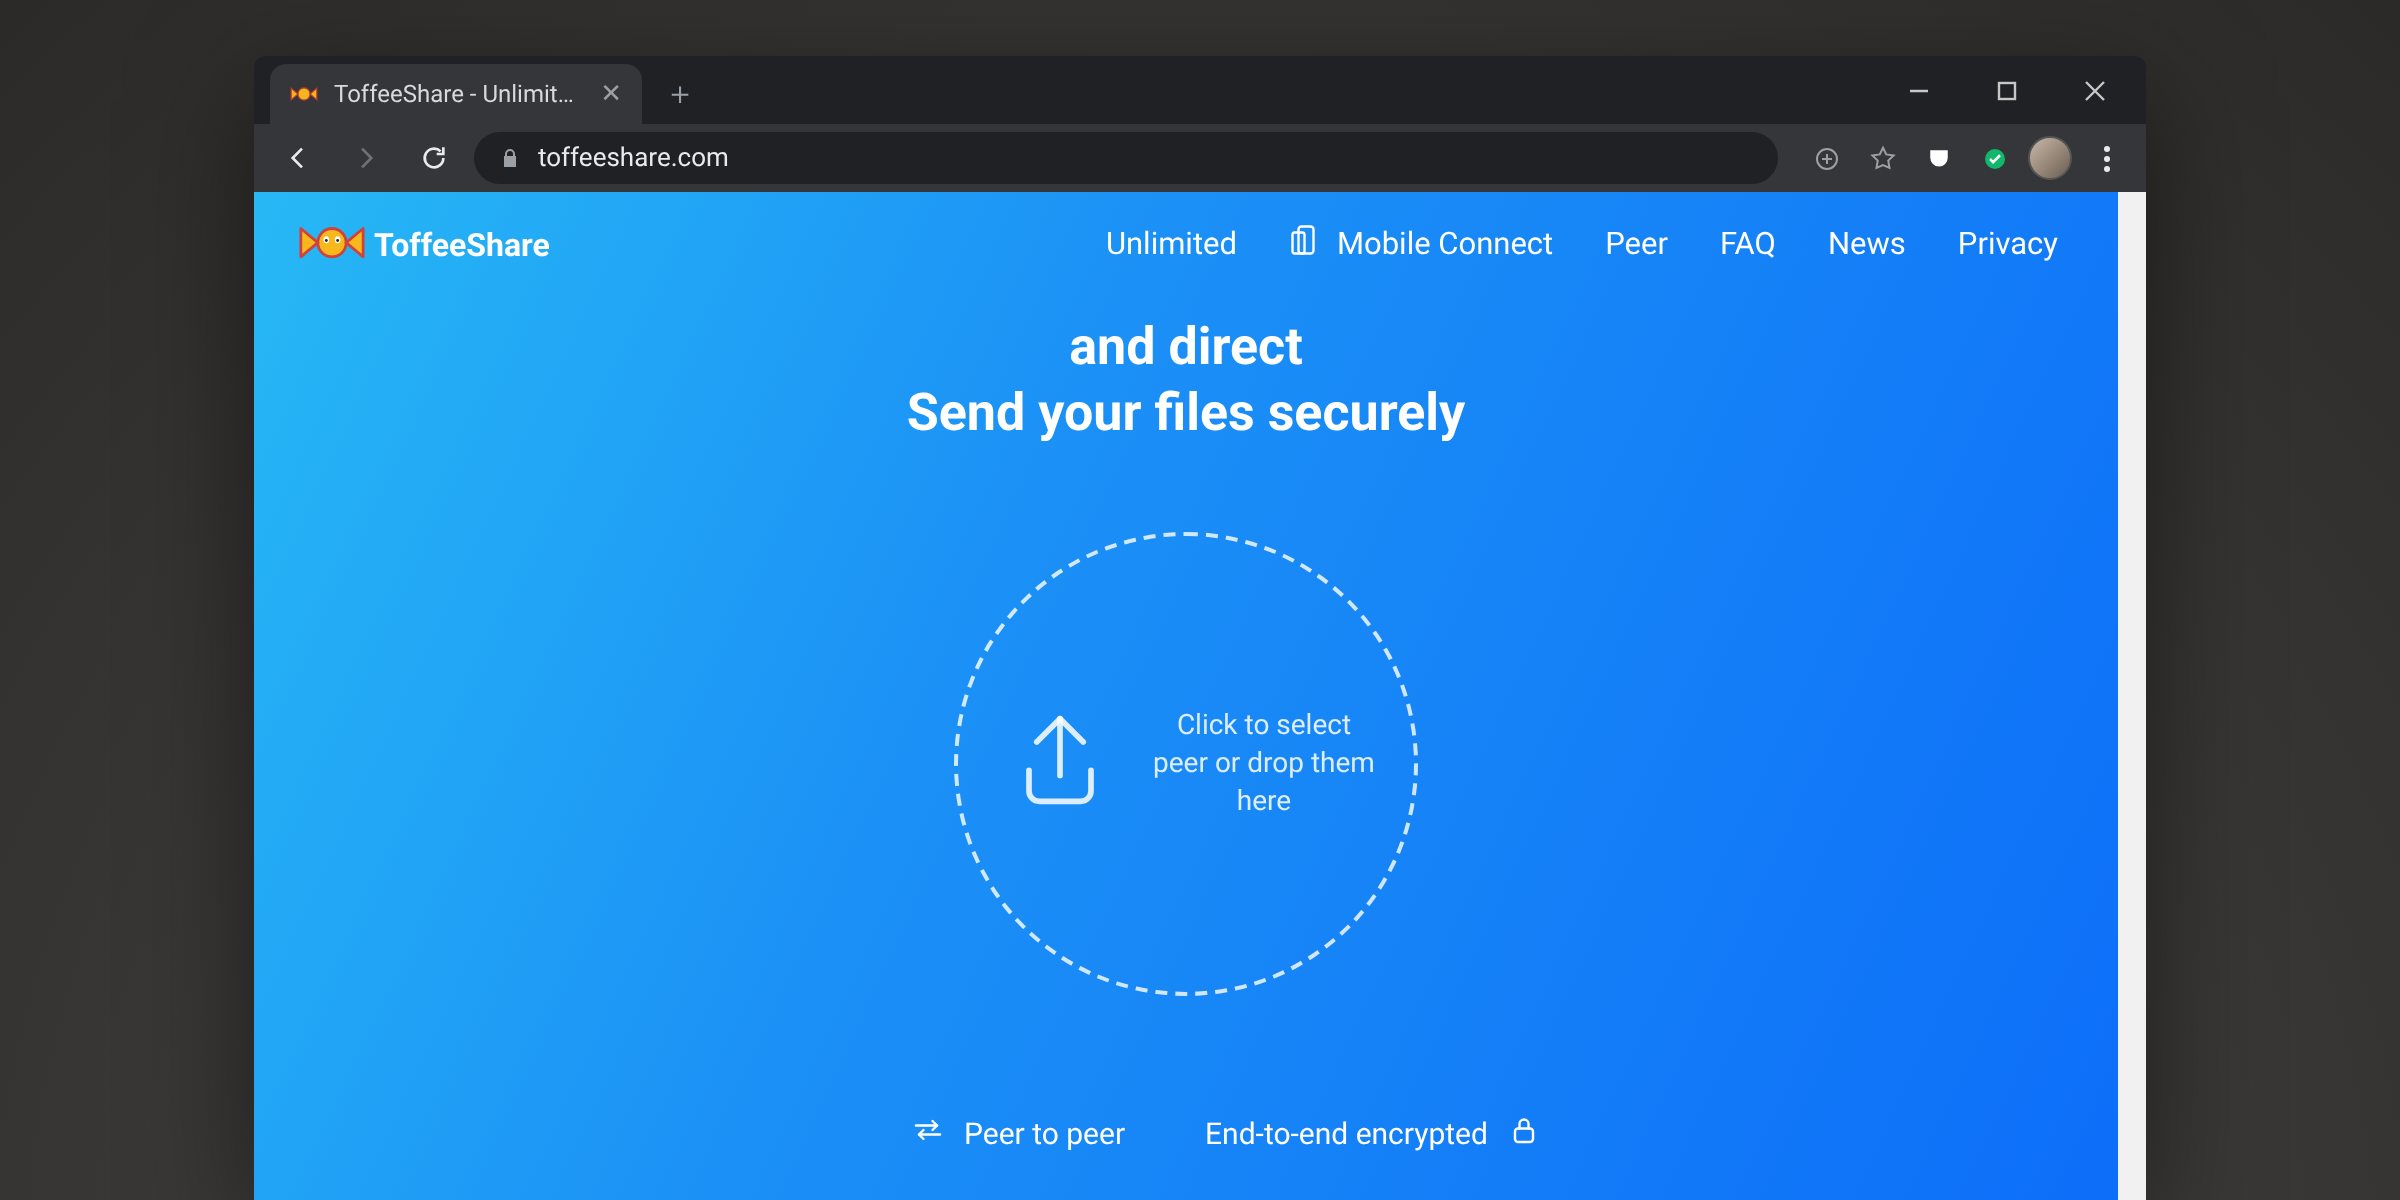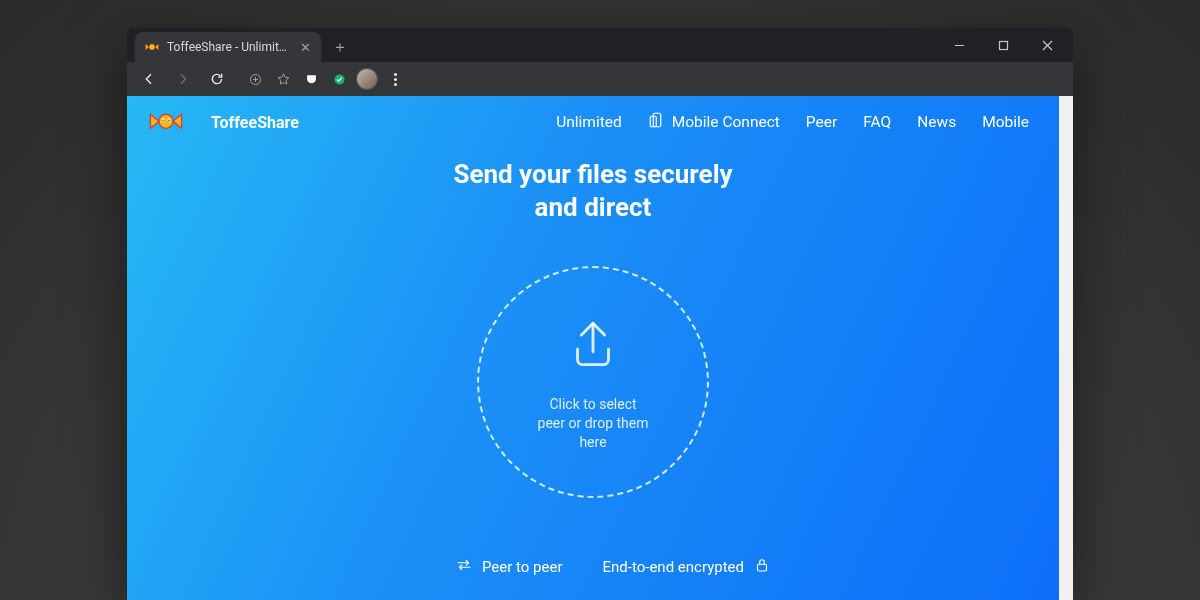--- a/index.html
+++ b/index.html
@@ -41,30 +41,30 @@
   .ext svg{width:15px;height:15px;}
   .avatar{width:22px;height:22px;border-radius:50%;background:linear-gradient(135deg,#c9b8a8,#6b5e52);border:1px solid #555;}
   .dots{color:#e8eaed;letter-spacing:0;font-size:16px;display:flex;flex-direction:column;gap:2px;align-items:center;justify-content:center;width:24px;}
   .dots span{width:3px;height:3px;background:#e8eaed;border-radius:50%;}
 
   
   .viewport{flex:1;position:relative;background:#fff;display:flex;}
   .page{flex:1;background:linear-gradient(115deg,#27b8f5 0%,#1b90f6 40%,#0d6ef9 100%);color:#fff;display:flex;flex-direction:column;position:relative;}
   .scrollbar-gutter{width:14px;background:#f1f1f1;}
   .site-header{display:flex;align-items:center;justify-content:space-between;padding:14px 30px 0 22px;}
-  .brand{display:flex;align-items:center;gap:28px;font-weight:700;font-size:16px;}
+  .brand{display:flex;align-items:center;gap:4px;font-weight:700;font-size:16px;}
   .brand .candy{width:34px;height:24px;}
   .nav{display:flex;align-items:center;gap:26px;font-size:15.5px;}
   .nav a{color:#fff;text-decoration:none;display:flex;align-items:center;gap:6px;white-space:nowrap;}
   .mc-icon svg{width:18px;height:18px;stroke:#fff;fill:none;stroke-width:1.6;}
   .headline{text-align:center;font-size:26px;font-weight:700;line-height:1.28;margin-top:24px;}
   .drop-wrap{flex:1;display:flex;align-items:center;justify-content:center;}
   .dropzone{
     width:232px;height:232px;border:2px dashed rgba(255,255,255,.8);border-radius:50%;
-    display:flex;flex-direction:column;align-items:center;justify-content:center;gap:16px;
+    display:flex;flex-direction:row;align-items:center;justify-content:center;gap:16px;
     color:rgba(255,255,255,.85);cursor:pointer;
   }
   .dropzone .up-icon svg{width:62px;height:62px;stroke:rgba(255,255,255,.85);fill:none;stroke-width:2.2;stroke-linecap:round;stroke-linejoin:round;}
   .dz-text{text-align:center;font-size:14px;line-height:1.35;max-width:140px;}
   .features{display:flex;align-items:flex-end;justify-content:center;gap:40px;padding:16px 0 22px;font-size:15px;margin-left:40px;}
   .feat{display:flex;align-items:center;gap:9px;}
   .feat svg{width:18px;height:18px;stroke:#fff;fill:none;stroke-width:1.6;stroke-linecap:round;stroke-linejoin:round;}
 </style>
 </head>
 <body>
@@ -115,20 +115,28 @@
         <svg viewBox="0 0 24 24">
           <path d="M9 5 L16 12 L9 19"></path>
         </svg>
       </div>
     <div class="nav-btn">
         <svg viewBox="0 0 24 24">
           <path d="M19 12a7 7 0 1 1-2.05-4.95"></path>
           <path d="M19 4v5h-5"></path>
         </svg>
       </div>
+    <div class="omnibox">
+      <span class="lock">
+          <svg viewBox="0 0 24 24">
+            <path d="M7 10V8a5 5 0 0 1 10 0v2h1v11H6V10h1zm2 0h6V8a3 3 0 0 0-6 0v2z"></path>
+          </svg>
+        </span>
+      <span class="url">toffeeshare.com</span>
+    </div>
     <div class="ext-area">
       <div class="ext">
           <svg viewBox="0 0 24 24">
             <circle cx="12" cy="12" r="8" fill="none" stroke="#9aa0a6" stroke-width="1.6"></circle>
             <path d="M12 8v8M8 12h8" stroke="#9aa0a6" stroke-width="1.6"></path>
           </svg>
         </div>
       <div class="ext">
           <svg viewBox="0 0 24 24">
             <path d="M12 3l2.6 5.3 5.9.9-4.3 4.1 1 5.8L12 16.9 6.8 19.1l1-5.8L3.5 9.2l5.9-.9L12 3z" fill="none" stroke="#9aa0a6" stroke-width="1.6"></path>
@@ -188,28 +196,28 @@
           <a>
               <span>Peer</span>
             </a>
           <a>
               <span>FAQ</span>
             </a>
           <a>
               <span>News</span>
             </a>
           <a>
-              <span>Mobile</span>
+              <span>Privacy</span>
             </a>
         </nav>
       </div>
 
       <div class="headline">
+        <div>and direct</div>
         <div>Send your files securely</div>
-        <div>and direct</div>
       </div>
 
       <div class="drop-wrap">
         <div class="dropzone">
           <span class="up-icon">
             <svg viewBox="0 0 48 48">
                 <path d="M24 30 V8"></path>
                 <path d="M15 17 L24 8 L33 17"></path>
                 <path d="M12 28 v8 a4 4 0 0 0 4 4 h16 a4 4 0 0 0 4-4 v-8"></path>
               </svg>

